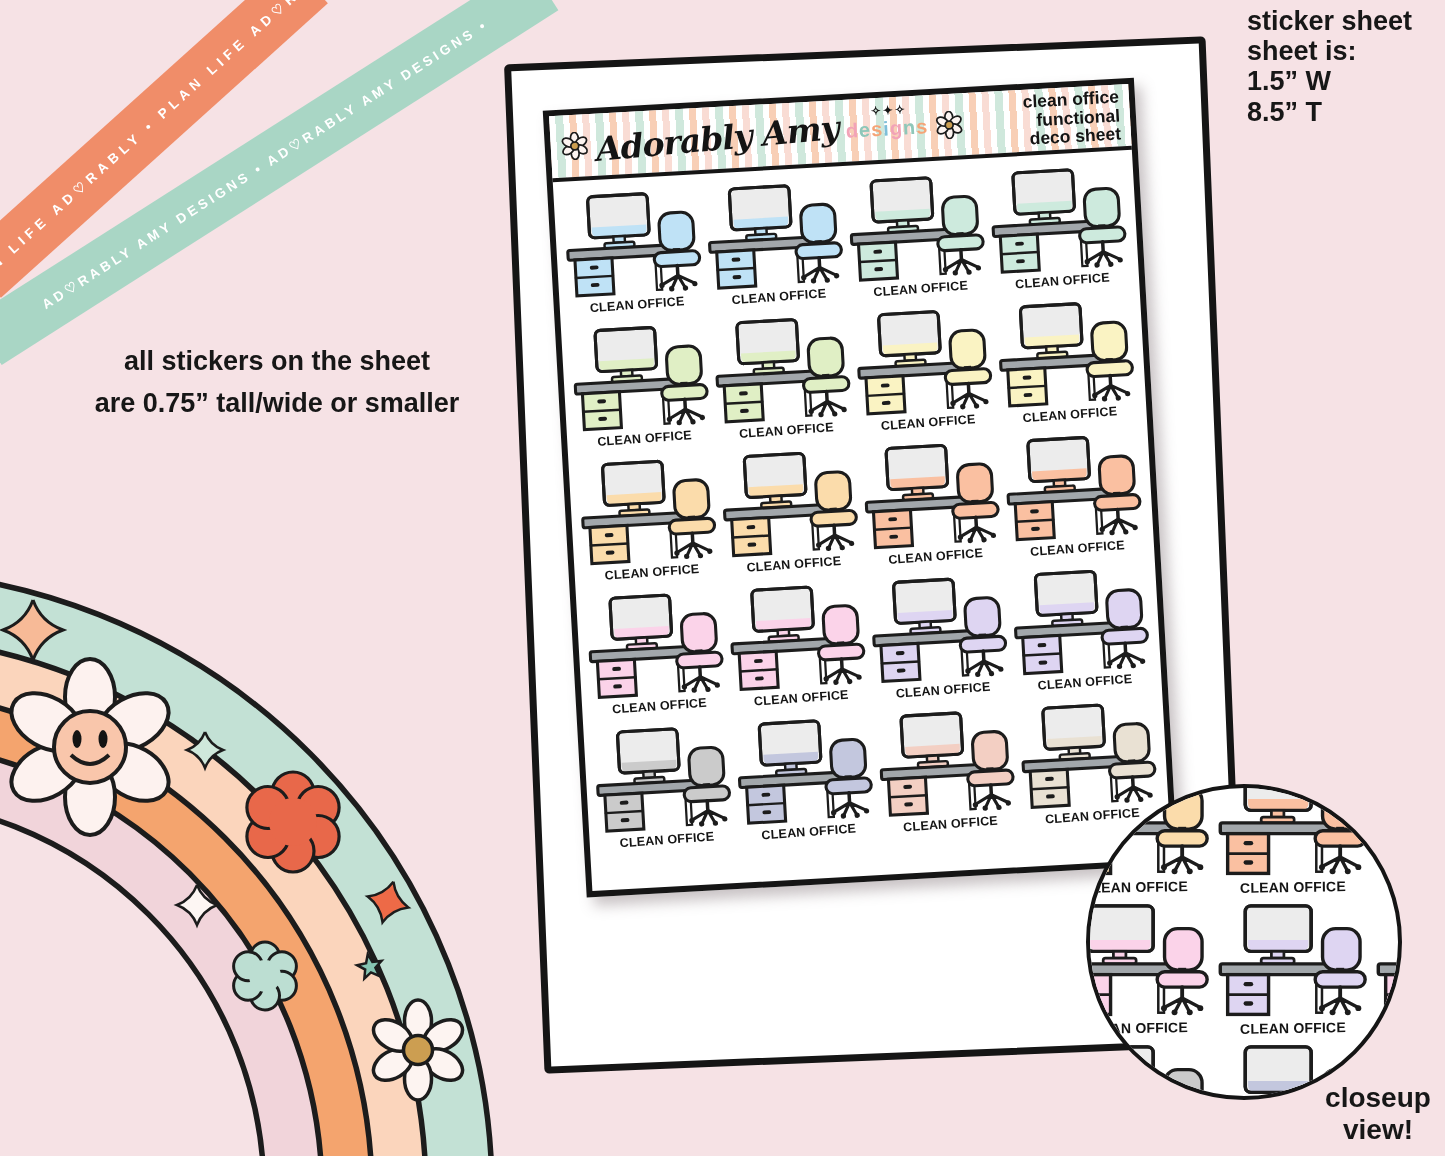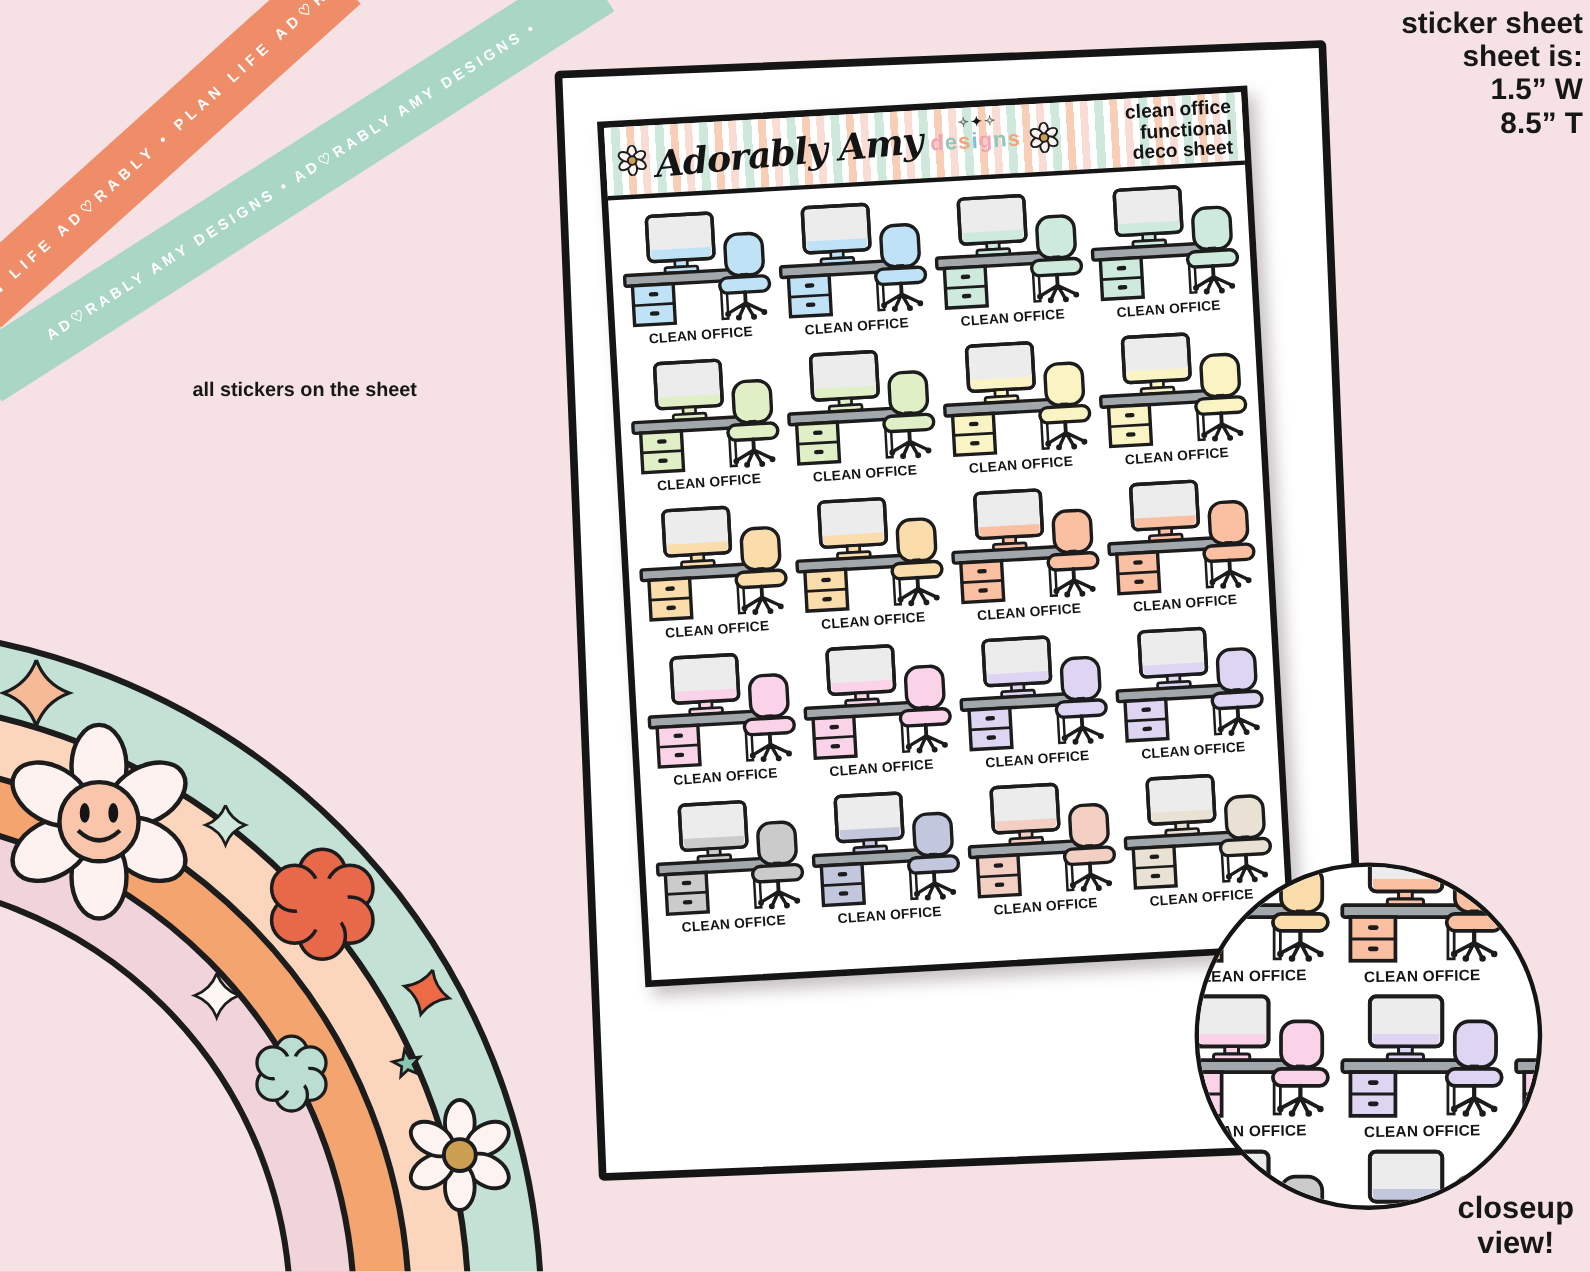--- a/index.html
+++ b/index.html
@@ -9,22 +9,22 @@
   }
   
   .ribbon{position:absolute;display:flex;align-items:center;justify-content:center;
     color:#ffffff;font-weight:bold;white-space:nowrap;overflow:hidden;z-index:1;}
   .ribbon-coral{left:-75px;top:100px;width:440px;height:58px;background:#f08d69;
     transform:rotate(-42deg);font-size:13.5px;letter-spacing:5px;}
   .ribbon-mint{left:-65px;top:136px;width:660px;height:56px;background:#a9d6c5;
     transform:rotate(-32.5deg);font-size:13.5px;letter-spacing:3.5px;}
   
   .note{position:absolute;font-weight:bold;z-index:2;}
-  .size-note{left:1247px;top:6px;width:192px;text-align:right;font-size:27px;line-height:1.12;}
-  .sticker-note{left:88px;top:341px;width:378px;text-align:center;font-size:18px;line-height:1.55;}
+  .size-note{left:1247px;top:6px;width:192px;text-align:left;font-size:27px;line-height:1.12;}
+  .sticker-note{left:88px;top:341px;width:378px;text-align:center;font-size:27px;line-height:1.55;}
   .closeup-note{left:1308px;top:1082px;width:140px;text-align:center;font-size:28px;line-height:1.15;z-index:6;}
   
   .rainbow{position:absolute;left:0;top:560px;width:500px;height:596px;z-index:1;}
   
   .polaroid{position:absolute;left:524px;top:50px;width:688px;height:996px;background:#ffffff;
     border:7px solid #151515;border-radius:5px;transform:rotate(-2.3deg);z-index:2;}
   .sheet{position:absolute;left:36px;top:36px;width:580px;height:776px;background:#ffffff;
     border:6px solid #151515;transform:rotate(-0.9deg);
     box-shadow:7px 9px 14px rgba(110,95,100,0.38);}
   .sheet-header{height:62px;display:flex;align-items:center;padding:0 10px;
@@ -62,20 +62,21 @@
 
 <div class="note size-note">
   <div>sticker sheet</div>
   <div>sheet is:</div>
   <div>1.5” W</div>
   <div>8.5” T</div>
 </div>
 
 <div class="note sticker-note">
   <div>all stickers on the sheet</div>
+  <div>are 0.75” tall/wide or smaller</div>
 </div>
 
 <svg class="rainbow" viewBox="0 0 500 596">
   <g stroke="#1c1c1c" stroke-width="5.5">
     <circle cx="-130" cy="633" r="622" fill="#c3e1d5"></circle>
     <circle cx="-130" cy="633" r="556" fill="#fbd5bc"></circle>
     <circle cx="-130" cy="633" r="502" fill="#f4a46e"></circle>
     <circle cx="-130" cy="633" r="452" fill="#f1d4da"></circle>
     <circle cx="-130" cy="633" r="394" fill="#f6e2e5"></circle>
   </g>

